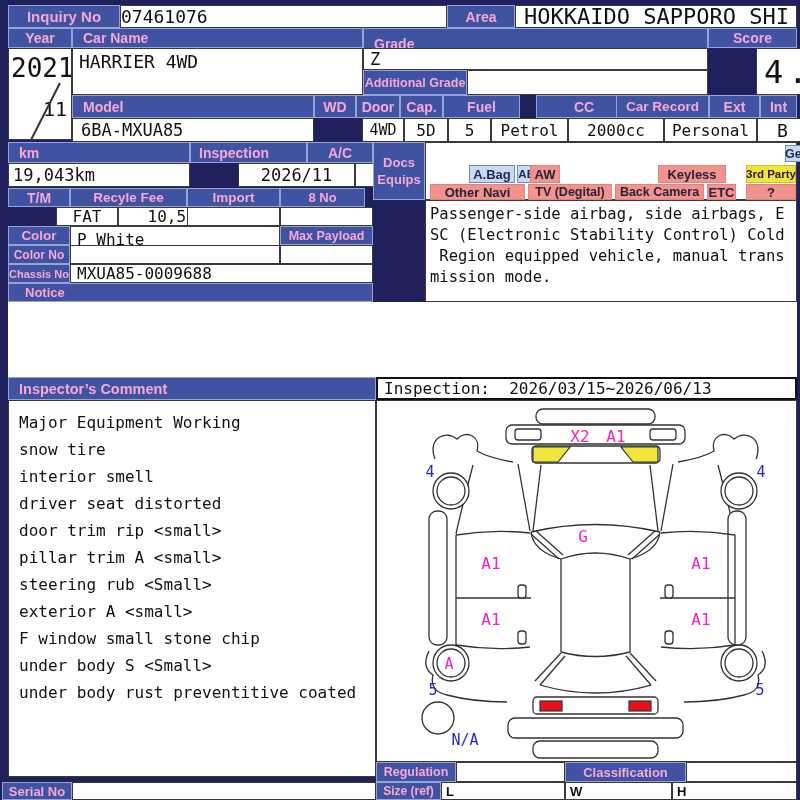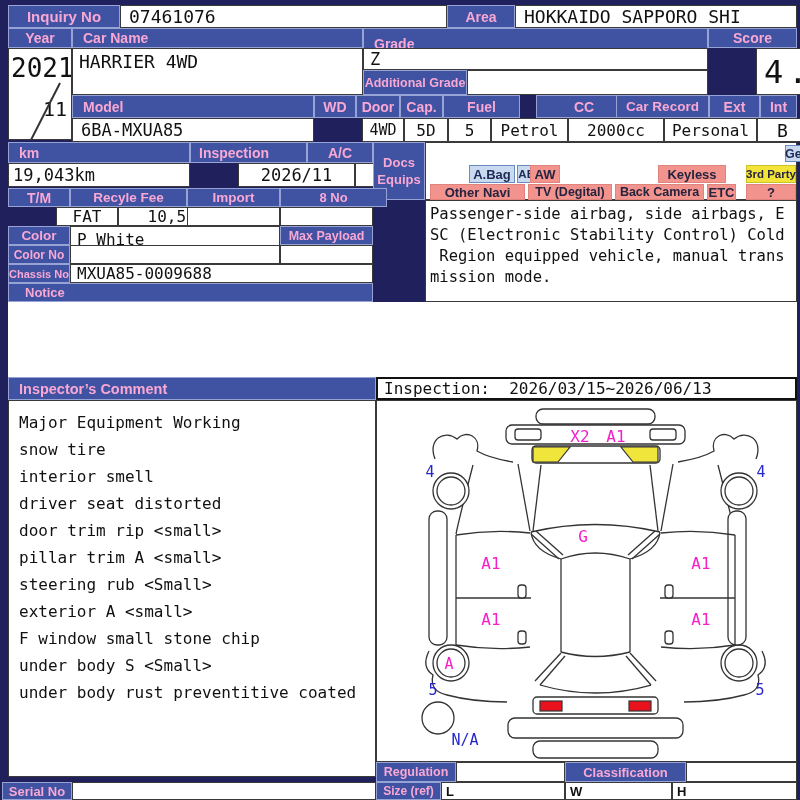--- a/index.html
+++ b/index.html
@@ -30,23 +30,23 @@
   .yfill{fill:#efe53b;stroke:#333;stroke-width:1.2;}
   .rfill{fill:#e8111c;stroke:#333;stroke-width:1.2;}
   .wfill{fill:#fff;stroke:#333;stroke-width:1.3;}
 </style>
 </head>
 <body>
 
 <div class="sheet">
 
   <div class="h" style="left:8px;top:5px;width:112px;height:23px;font-size:15px">Inquiry No</div>
-  <div class="v" style="left:120px;top:5px;width:327px;height:23px;font-size:18px;padding-left:8px">07461076</div>
+  <div class="v" style="left:120px;top:5px;width:327px;height:23px;font-size:18px;padding-left:0">07461076</div>
   <div class="h" style="left:447px;top:5px;width:68px;height:23px;font-size:14px">Area</div>
-  <div class="v" style="left:515px;top:5px;width:282px;height:23px;font-size:18px;padding-left:8px">HOKKAIDO SAPPORO SHI</div>
+  <div class="v" style="left:515px;top:5px;width:282px;height:23px;font-size:22px;padding-left:8px">HOKKAIDO SAPPORO SHI</div>
 
   <div class="h" style="left:8px;top:28px;width:64px;height:20px;font-size:14px">Year</div>
   <div class="h hl" style="left:72px;top:28px;width:291px;height:20px;font-size:14px;padding-left:10px">Car Name</div>
   <div class="h hl" style="left:363px;top:28px;width:345px;height:32px;font-size:14px;padding-left:10px">Grade</div>
   <div class="h" style="left:708px;top:28px;width:89px;height:20px;font-size:14px">Score</div>
 
   <div class="v" style="left:8px;top:48px;width:64px;height:92px">
     <span class="mono" style="position:absolute;left:2px;top:4px;font-size:26px">2021</span>
     <span class="mono" style="position:absolute;left:34px;top:48px;font-size:20px">11</span>
     <span class="slash" style="left:50px;top:34px;height:78px;transform:rotate(27deg)"></span>
@@ -99,21 +99,21 @@
     <span class="badge bpink" style="left:4px;top:41px;width:95px;height:16px;font-size:13px">Other Navi</span>
     <span class="badge bpink" style="left:102px;top:41px;width:84px;height:16px;font-size:12.5px">TV (Degital)</span>
     <span class="badge bpink" style="left:189px;top:41px;width:89px;height:16px;font-size:12.5px">Back Camera</span>
     <span class="badge bpink" style="left:281px;top:41px;width:29px;height:16px;font-size:13px">ETC</span>
     <span class="badge bpink" style="left:320px;top:41px;width:50px;height:16px;font-size:13px">?</span>
   </div>
 
   <div class="h" style="left:8px;top:188px;width:62px;height:19px;font-size:14px">T/M</div>
   <div class="h" style="left:70px;top:188px;width:117px;height:19px;font-size:13.5px">Recyle Fee</div>
   <div class="h" style="left:187px;top:188px;width:93px;height:19px;font-size:13.5px">Import</div>
-  <div class="h" style="left:280px;top:188px;width:107px;height:19px;font-size:13px">8 No</div>
+  <div class="h" style="left:280px;top:188px;width:85px;height:19px;font-size:13px">8 No</div>
 
   <div class="v vc" style="left:8px;top:207px;width:62px;height:19px;font-size:16px">FAT</div>
   <div class="v vc" style="left:70px;top:207px;width:117px;height:19px;font-size:16px">10,510</div>
   <div class="v" style="left:187px;top:207px;width:93px;height:19px"></div>
   <div class="v" style="left:280px;top:207px;width:93px;height:19px"></div>
 
   <div class="h" style="left:8px;top:226px;width:62px;height:19px;font-size:13.5px">Color</div>
   <div class="v" style="left:70px;top:226px;width:210px;height:27px;font-size:16px;padding-left:6px">P White</div>
   <div class="h" style="left:280px;top:226px;width:93px;height:19px;font-size:12.5px">Max Payload</div>
 

